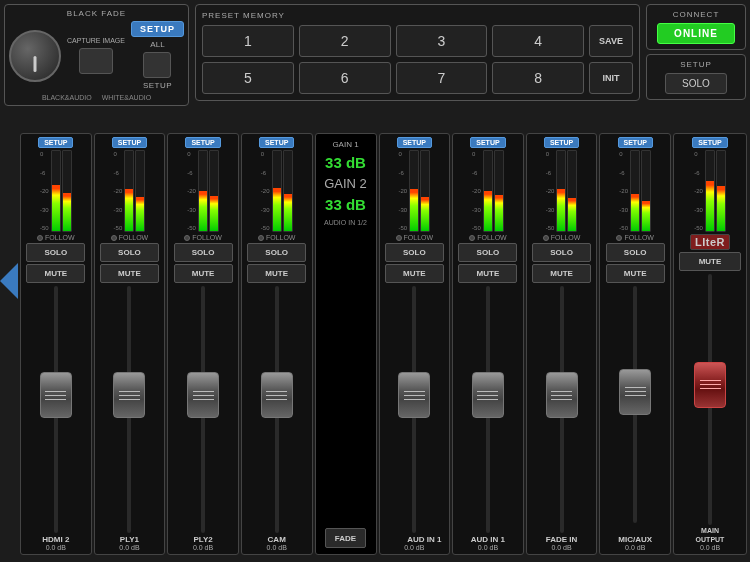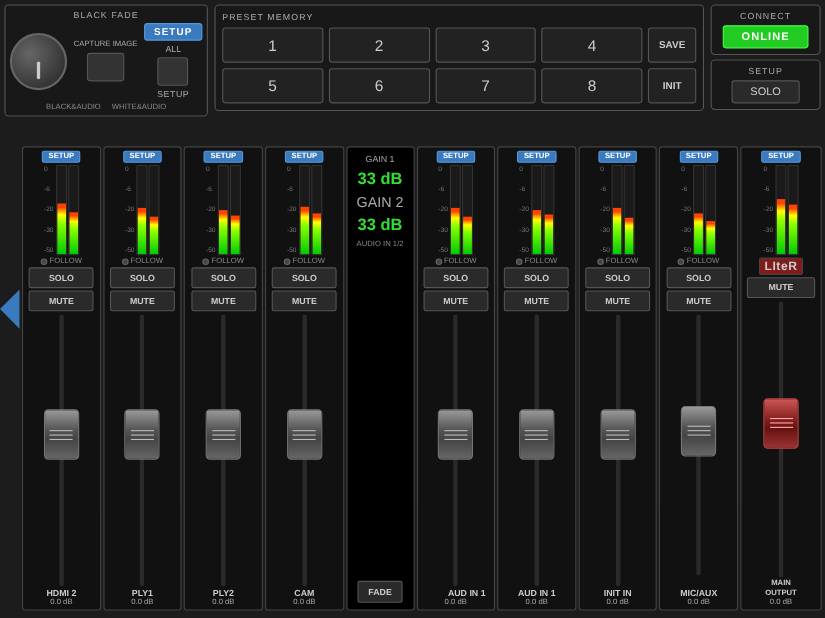--- a/index.html
+++ b/index.html
@@ -358,21 +358,21 @@
       <div style="width:90%; height:19px; background:#2a2a2a; border:1px solid #555; border-radius:2px; color:#ccc; font-size:8px; font-weight:bold; cursor:pointer; display:flex; align-items:center; justify-content:center; margin-bottom:2px;">SOLO</div>
       <div style="width:90%; height:19px; background:#2a2a2a; border:1px solid #555; border-radius:2px; color:#ccc; font-size:8px; font-weight:bold; cursor:pointer; display:flex; align-items:center; justify-content:center; margin-bottom:3px;">MUTE</div>
       <div style="flex:1; width:100%; display:flex; align-items:center; justify-content:center; position:relative; min-height:100px;">
         <div style="width:4px; height:100%; background:#2a2a2a; border-radius:2px; position:absolute;"></div>
         <div style="width:32px; height:46px; background:linear-gradient(to bottom,#999 0%,#555 40%,#444 60%,#666 100%); border:1px solid #777; border-radius:4px; position:absolute; top:35%; cursor:pointer; display:flex; flex-direction:column; align-items:center; justify-content:center; gap:3px; z-index:2;">
           <div style="width:70%; height:1px; background:#bbb;"></div>
           <div style="width:70%; height:1px; background:#bbb;"></div>
           <div style="width:70%; height:1px; background:#bbb;"></div>
         </div>
       </div>
-      <div style="font-size:8px; color:#ccc; font-weight:bold; margin-top:2px;">INIT IN</div>
+      <div style="font-size:8px; color:#ccc; font-weight:bold; margin-top:2px;">FADE IN</div>
       <div style="font-size:7px; color:#aaa;">0.0 dB</div>
     </div>
 
     <div style="display:flex; flex-direction:column; align-items:center; border:1px solid #444; border-radius:3px; background:#111; padding:3px 2px; flex:1; min-width:64px;">
       <div style="background:#3a7abf; border:1px solid #5599dd; border-radius:2px; color:#fff; font-size:7px; font-weight:bold; padding:1px 5px; cursor:pointer; margin-bottom:2px;">SETUP</div>
       <div style="display:flex; gap:2px; height:82px; position:relative;">
         <div style="display:flex; flex-direction:column; justify-content:space-between; height:82px; font-size:6px; color:#777; padding:1px 0;">
           <span>0</span>
             <span>-6</span>
             <span>-20</span>

